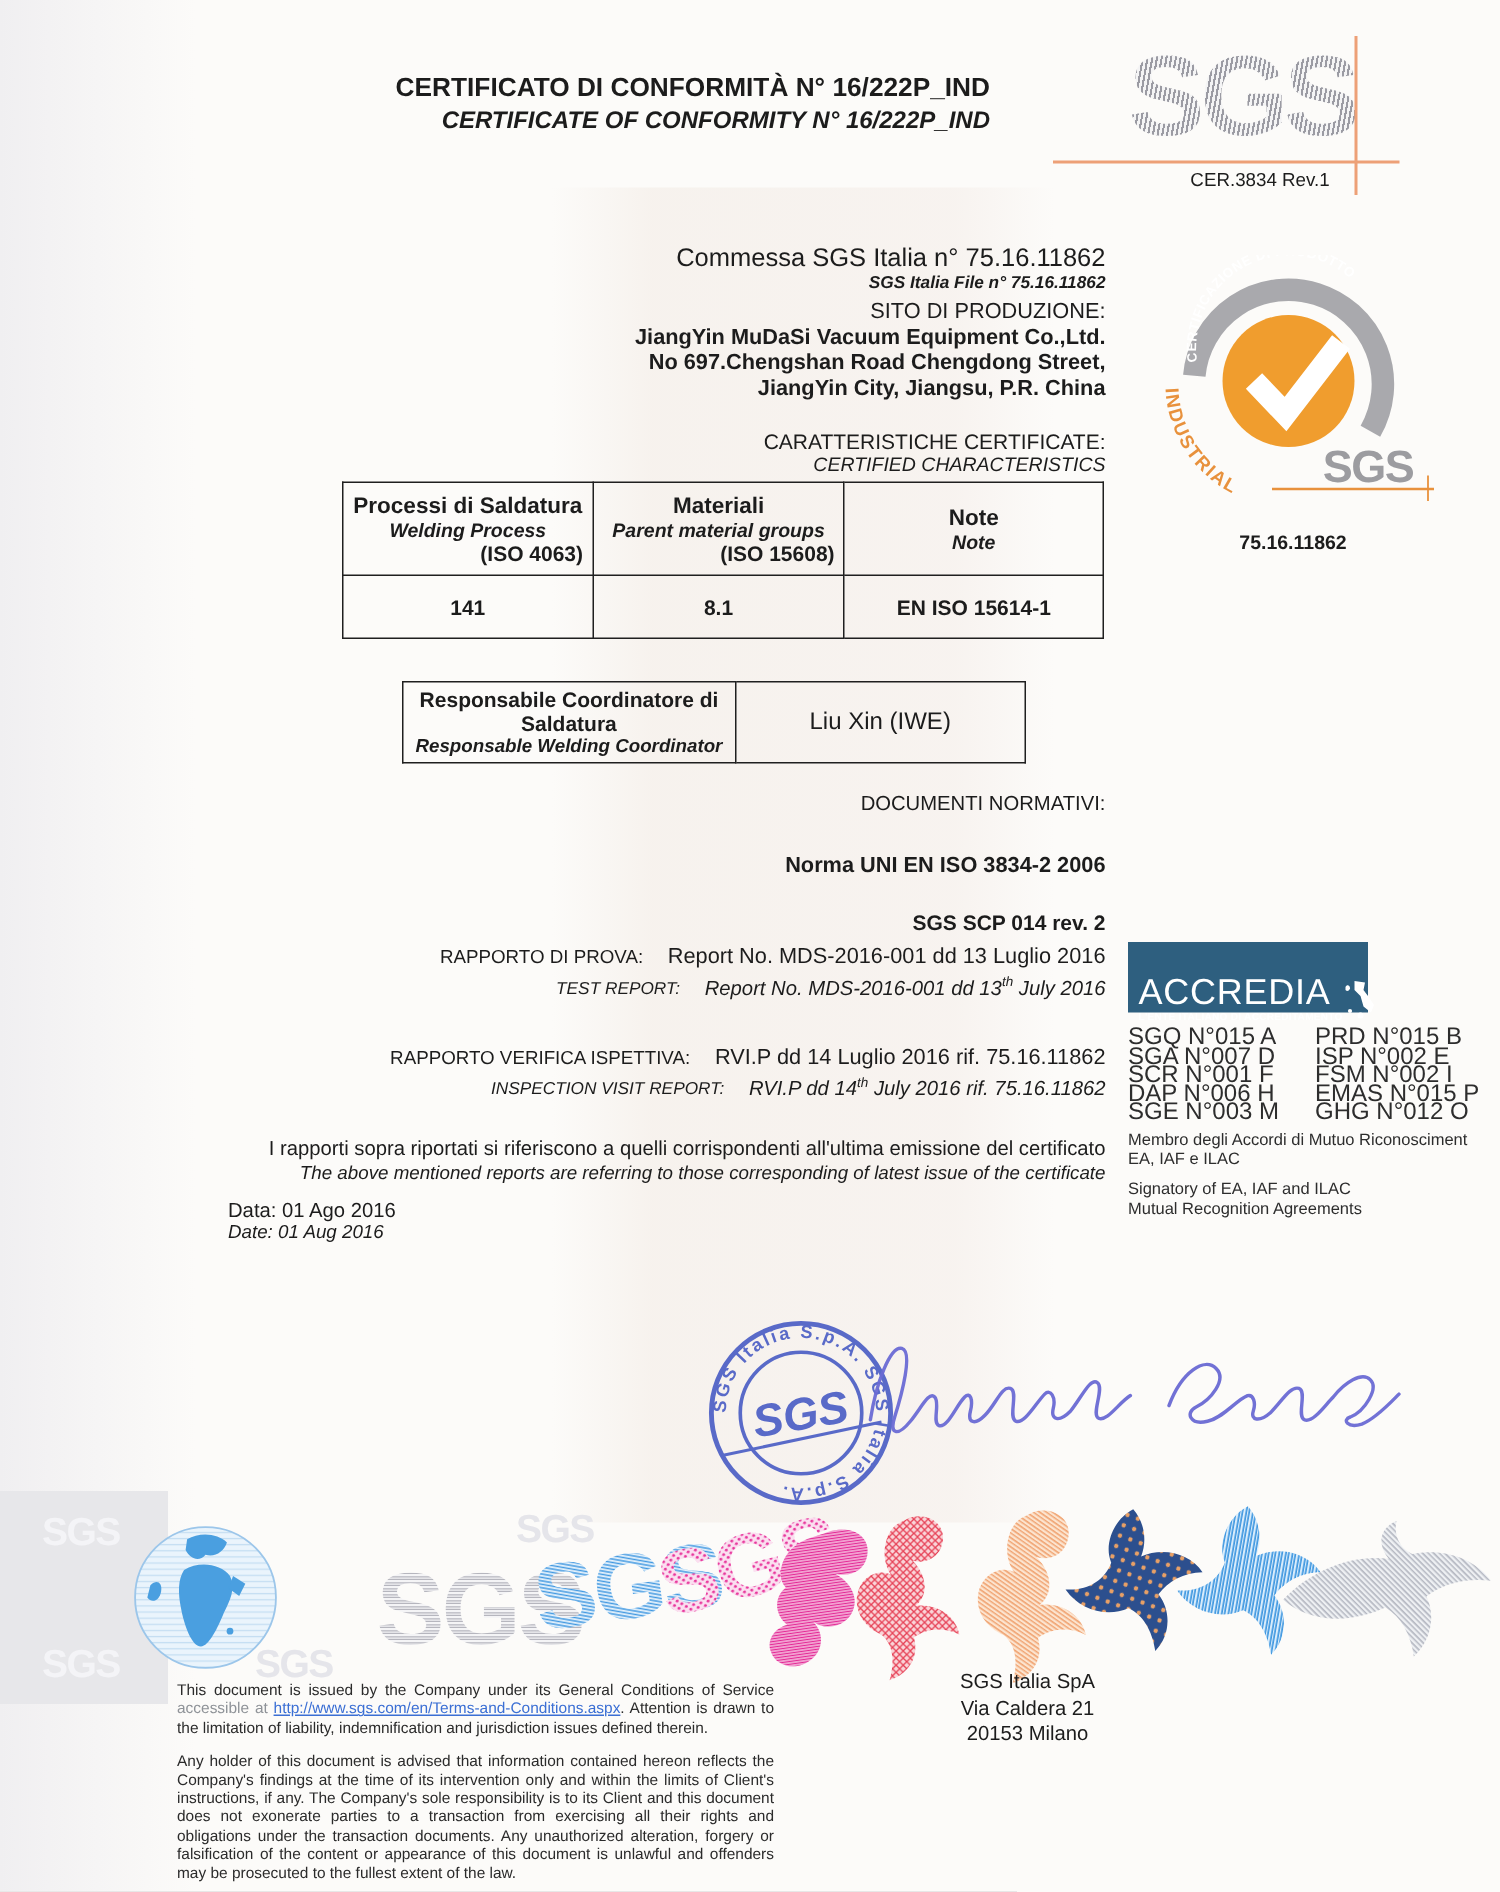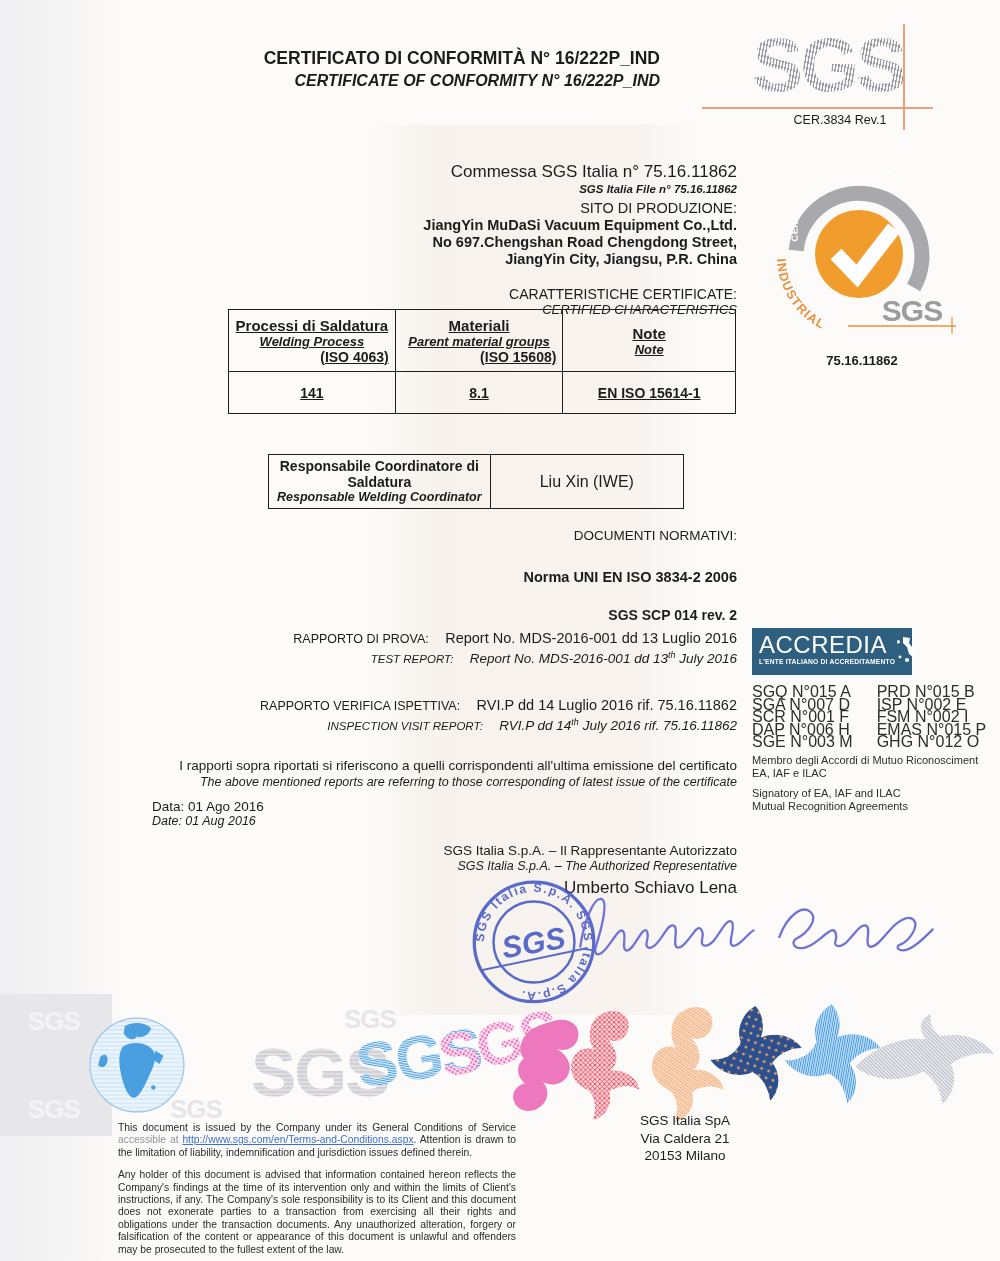--- a/index.html
+++ b/index.html
@@ -42,21 +42,21 @@
   .commessa .l1 { font-size:17px; }
   .commessa .l2 { font-size:11.5px; font-weight:bold; font-style:italic; margin-top:1px; }
   .sito { top:200px; font-size:14.5px; line-height:17px; }
   .sito .bold { font-weight:bold; }
   .caratteristiche { top:286px; }
   .caratteristiche .l1 { font-size:14px; }
   .caratteristiche .l2 { font-size:13px; font-style:italic; }
 
   
   table { border-collapse:collapse; }
-  .cert-table { position:absolute; left:228px; top:309px; width:508px;text-decoration:underline; }
+  .cert-table { position:absolute; left:228px; top:321px; width:508px; }
   .cert-table th, .cert-table td { border:1.6px solid #1f1f1f; text-align:center; vertical-align:middle; padding:4px 6px; }
   .cert-table th { height:62px; }
   .cert-table td { height:42px; font-weight:bold; font-size:14px; }
   .h-it { display:block; font-size:15px; font-weight:bold; line-height:17px; }
   .h-en { display:block; font-size:13px; font-weight:bold; font-style:italic; line-height:15px; }
   .h-ref { display:block; font-size:14px; font-weight:bold; line-height:16px;text-align:right; }
   .coord-table { position:absolute; left:268px; top:454px; width:416px; }
   .coord-table td { border:1.5px solid #1f1f1f; text-align:center; vertical-align:middle; padding:3px 6px; }
   .c-it { display:block; font-size:14px; font-weight:bold; line-height:16px; }
   .c-en { display:block; font-size:12.5px; font-weight:bold; font-style:italic; line-height:15px; }
@@ -72,21 +72,21 @@
   .rapporto.r1 { top:629px; } .rapporto.r2 { top:696px; }
   .rap-lbl { font-size:12.5px; }
   .rap-val { font-size:14.5px;margin-left:12px; }
   .rap-en { font-style:italic; margin-top:2px; }
   .rap-en .rap-lbl { font-size:11.5px; }
   .rap-en .rap-val { font-size:13.5px; }
   sup { font-size:9px; }
 
   
   .accredia-box { position:absolute; left:752px; top:628px; width:160px; height:47px; background:#2e5f7f;
-    color:#fff; padding:3px 6px 0 7px; display:flex; }
+    color:#fff; padding:20px 6px 0 7px; display:flex; }
   .acc-left { flex:1; }
   .acc-name { font-size:24px; line-height:27px; letter-spacing:0.5px; font-weight:400; }
   .acc-tag { font-size:6.7px; font-weight:bold; letter-spacing:0.2px; white-space:nowrap; }
   .acc-italy { width:24px; padding-top:6px; }
   .acc-codes { position:absolute; left:752px; top:686px; display:flex; gap:24px; font-size:16px; line-height:12.5px; color:#2d2d2d; }
   .membro { position:absolute; left:752px; top:754px; width:252px; font-size:11px; line-height:12.5px; color:#2d2d2d; }
   .signatory { position:absolute; left:752px; top:787px; width:252px; font-size:11px; line-height:12.5px; color:#2d2d2d; }
 
   .rapporti-note { position:absolute; left:140px; top:758px; width:597px; text-align:right; }
   .rapporti-note .it { font-size:13.5px; }
@@ -295,25 +295,20 @@
   <div class="rapporti-note">
     <div class="it">I rapporti sopra riportati si riferiscono a quelli corrispondenti  all'ultima emissione del certificato</div>
     <div class="en">The above mentioned reports are referring to those corresponding of  latest issue of the certificate</div>
   </div>
 
   <div class="data-block">
     <div class="it">Data: 01 Ago 2016</div>
     <div class="en">Date: 01 Aug  2016</div>
   </div>
 
-  <div class="rep-block">
-    <div class="it">SGS Italia S.p.A. – Il Rappresentante Autorizzato</div>
-    <div class="en">SGS Italia S.p.A. – The Authorized Representative</div>
-    <div class="name">Umberto Schiavo Lena</div>
-  </div>
 
   <div class="stamp">
     <svg width="162" height="152" viewBox="0 0 160 150">
       <defs>
         <path id="stampRing" d="M 30.5 73 a 49.5 49.5 0 1 1 99 0 a 49.5 49.5 0 1 1 -99 0" fill="none"></path>
       </defs>
       <circle cx="80" cy="73" r="59" fill="none" stroke="#3e53c2" stroke-width="3.2"></circle>
       <circle cx="80" cy="73" r="40" fill="none" stroke="#3e53c2" stroke-width="2.4"></circle>
       <text font-size="12" font-weight="bold" letter-spacing="1.6" fill="#3e53c2">
         <textPath href="#stampRing" startOffset="0">SGS  Italia  S.p.A.       SGS  Italia  S.p.A.</textPath>

